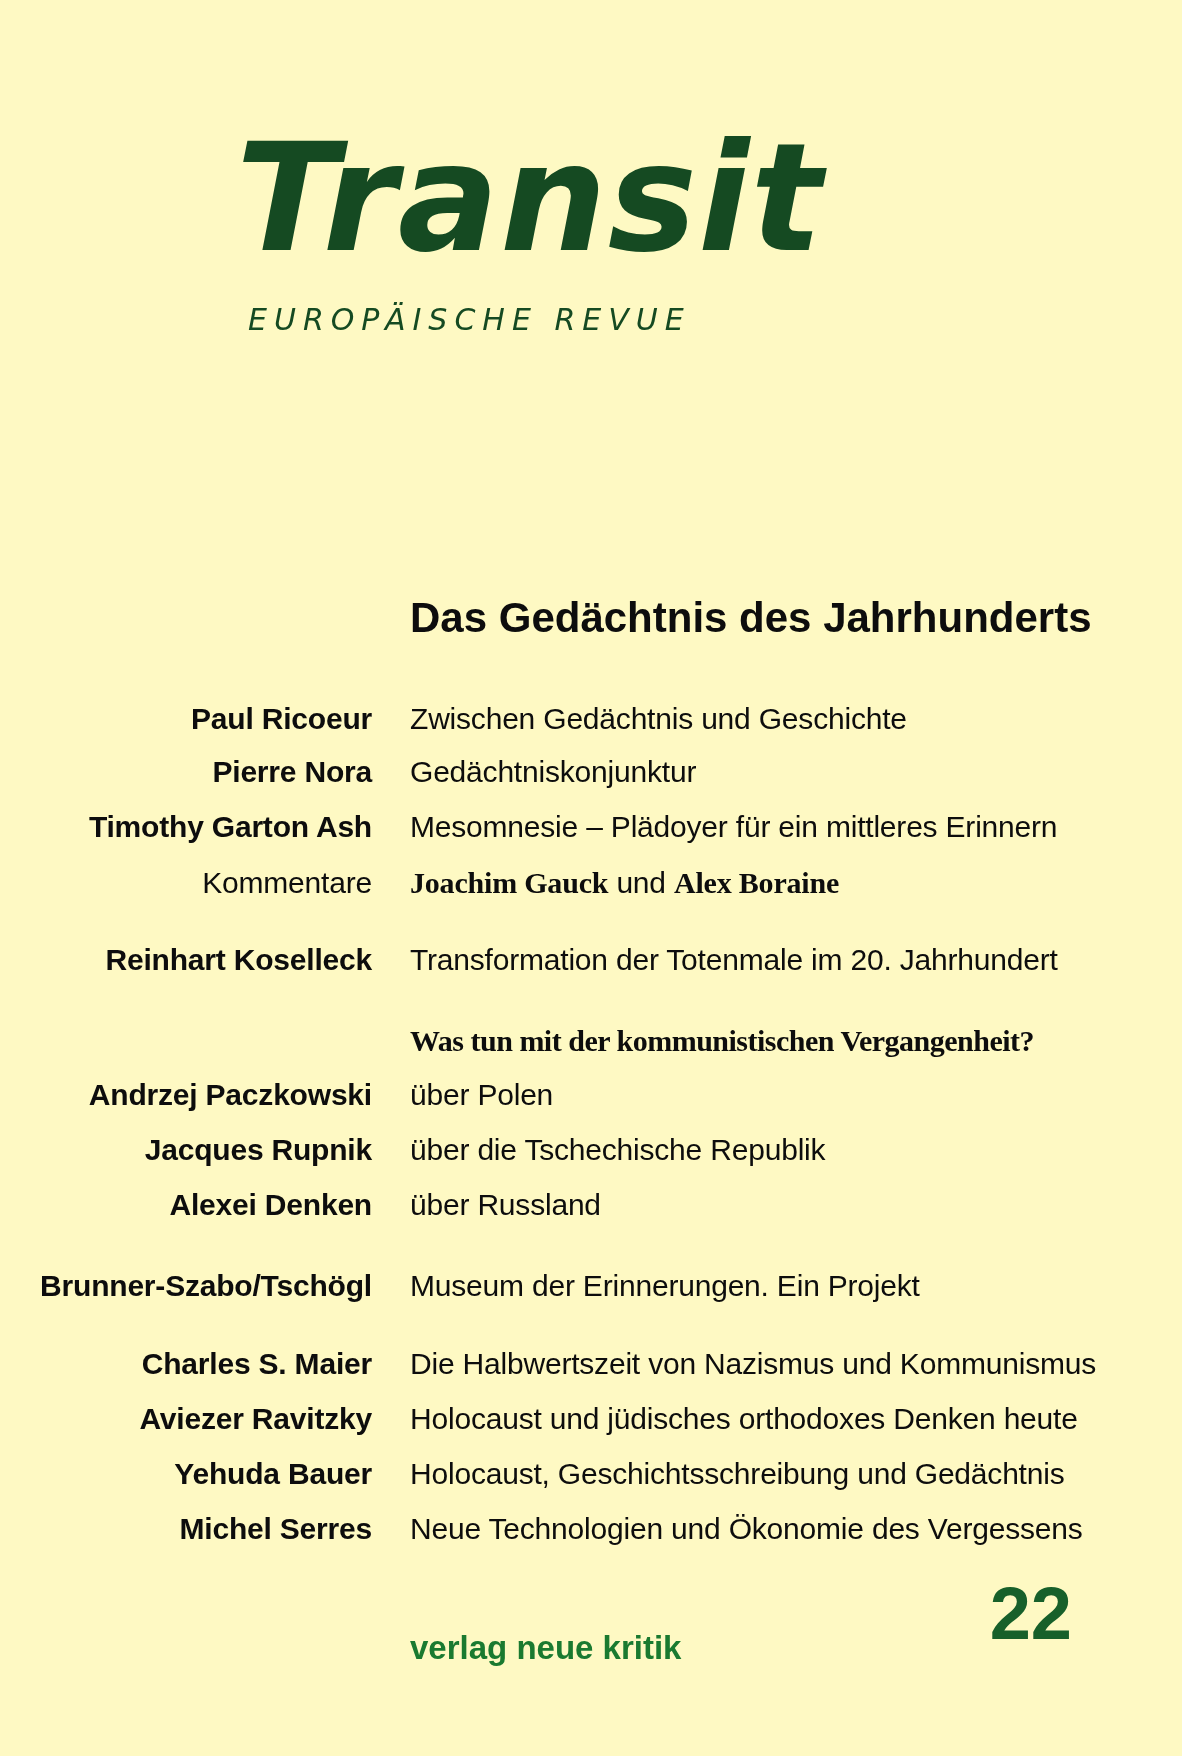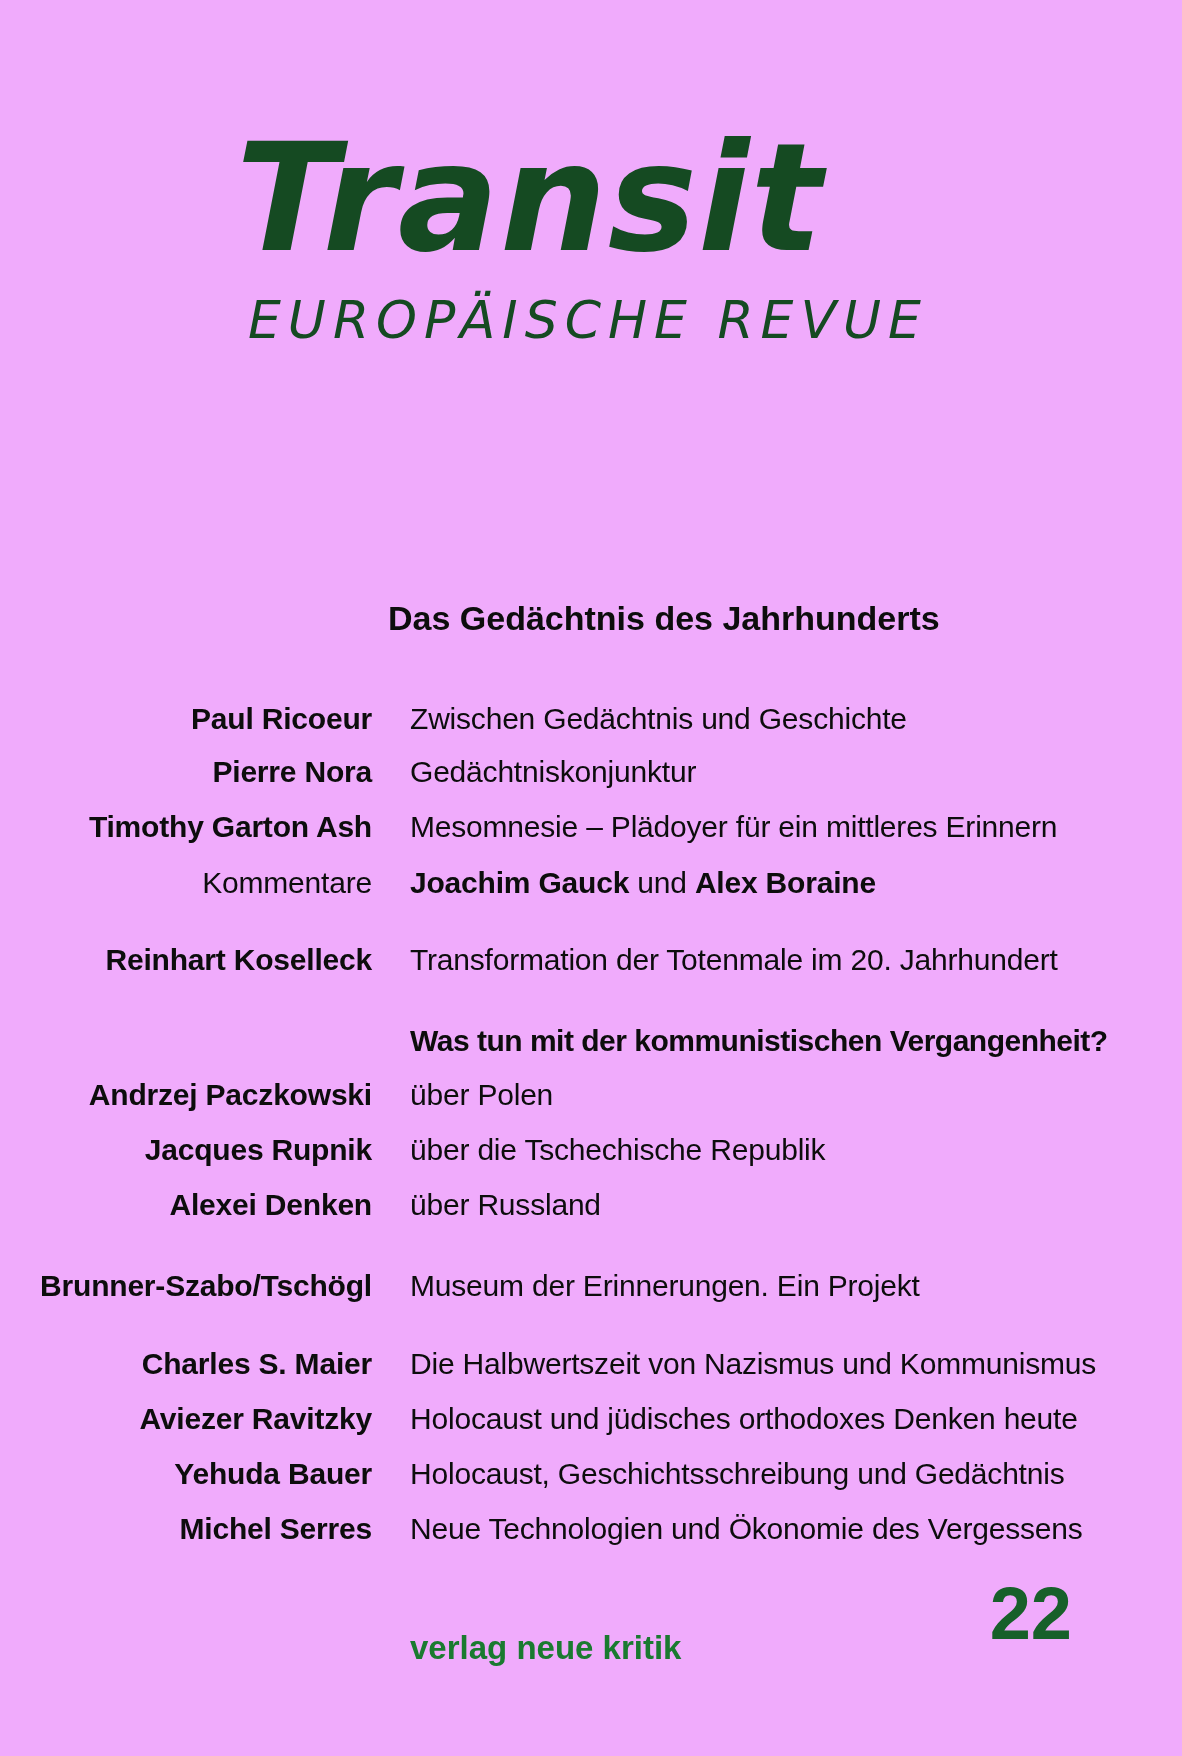--- a/index.html
+++ b/index.html
@@ -1,67 +1,67 @@
 <!DOCTYPE html>
 <html><head>
 <meta charset="utf-8">
 <style>
   html,body{margin:0;padding:0;background:#e8e8e8;}
   .page{
     position:relative;
     width:1182px;height:1756px;
     margin:0 auto;
-    background:#f0abfc;
+    background:#fef9c3;
     overflow:hidden;
     font-family:"Liberation Sans","DejaVu Sans",sans-serif;
     color:var(--text,#0d0d0d);
   }
   
   .logo{
     position:absolute;left:236px;top:118px;
     font-family:"DejaVu Sans","Liberation Sans",sans-serif;
     font-style:italic;font-weight:bold;
     font-size:150px;line-height:160px;
     letter-spacing:1px;
     color:var(--logo-green,#154a22);
     white-space:nowrap;
   }
   .subtitle{
     position:absolute;left:248px;top:298px;
     font-family:"DejaVu Sans","Liberation Sans",sans-serif;
     font-style:italic;font-weight:normal;
-    font-size:52px;line-height:44px;
+    font-size:30px;line-height:44px;
     letter-spacing:7px;
     color:var(--logo-green,#154a22);
     white-space:nowrap;
   }
   
   .section-title{
-    position:absolute;left:388px;top:598px;margin:0;
-    font-size:34px;line-height:40px;font-weight:bold;
+    position:absolute;left:410px;top:598px;margin:0;
+    font-size:42px;line-height:40px;font-weight:bold;
     letter-spacing:0;
     white-space:nowrap;
   }
   .toc-row{
     position:absolute;left:0;width:1182px;height:40px;
     font-size:30px;line-height:40px;
     letter-spacing:-0.2px;
     white-space:nowrap;
   }
   .author{
     position:absolute;left:40px;width:332px;
     text-align:right;
     font-weight:bold;
   }
   .author.regular{font-weight:normal;}
   .work{
     position:absolute;left:410px;width:772px;
     font-weight:normal;
   }
-  .work .seg-bold{font-weight:bold;}
+  .work .seg-bold{font-weight:bold;font-family:Liberation Serif, serif;}
   .toc-row.group-header .work{font-weight:bold;letter-spacing:-0.5px;}
   
   .publisher{
     position:absolute;left:410px;top:1628px;
     font-size:33px;line-height:40px;font-weight:bold;
     color:var(--publisher-green,#1a7a30);
     white-space:nowrap;
   }
   .issue-number{
     position:absolute;right:110px;top:1582px;

